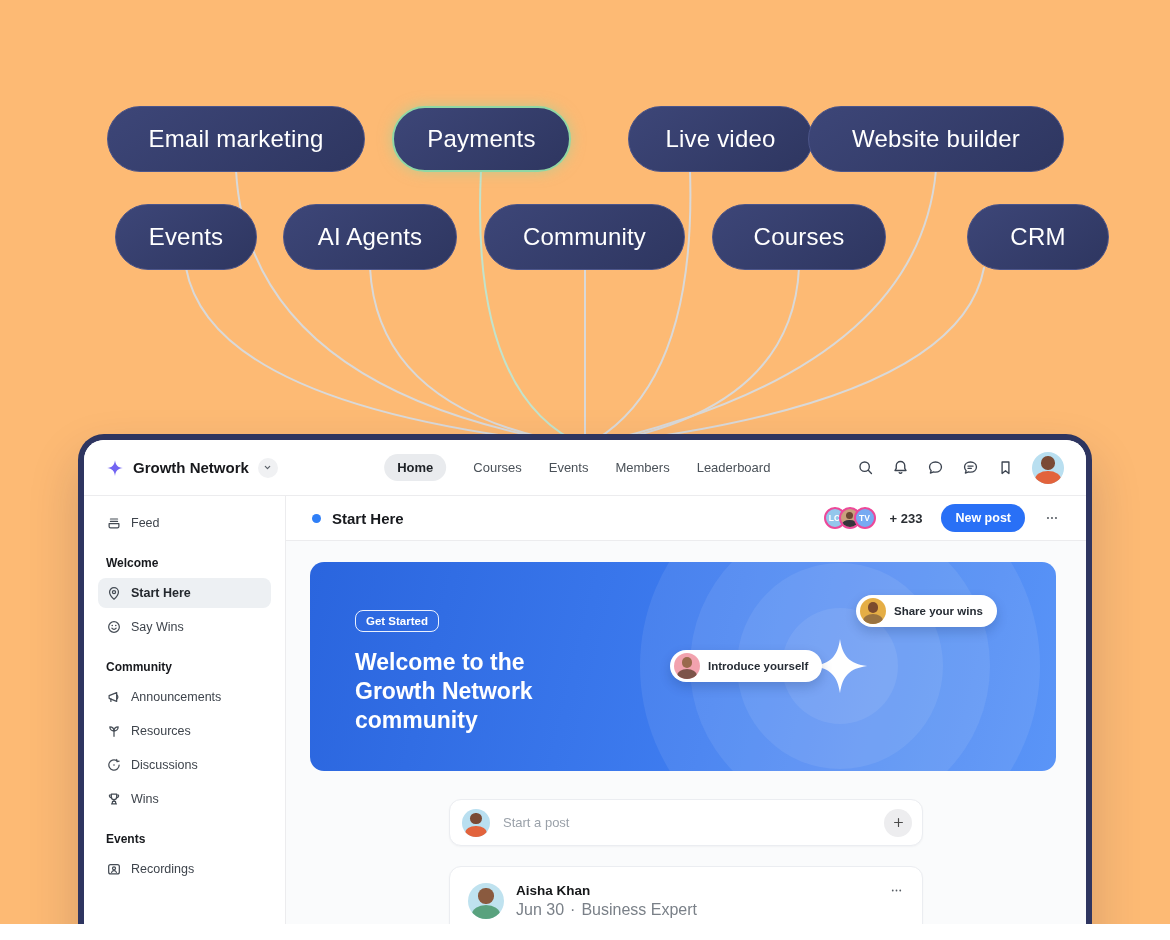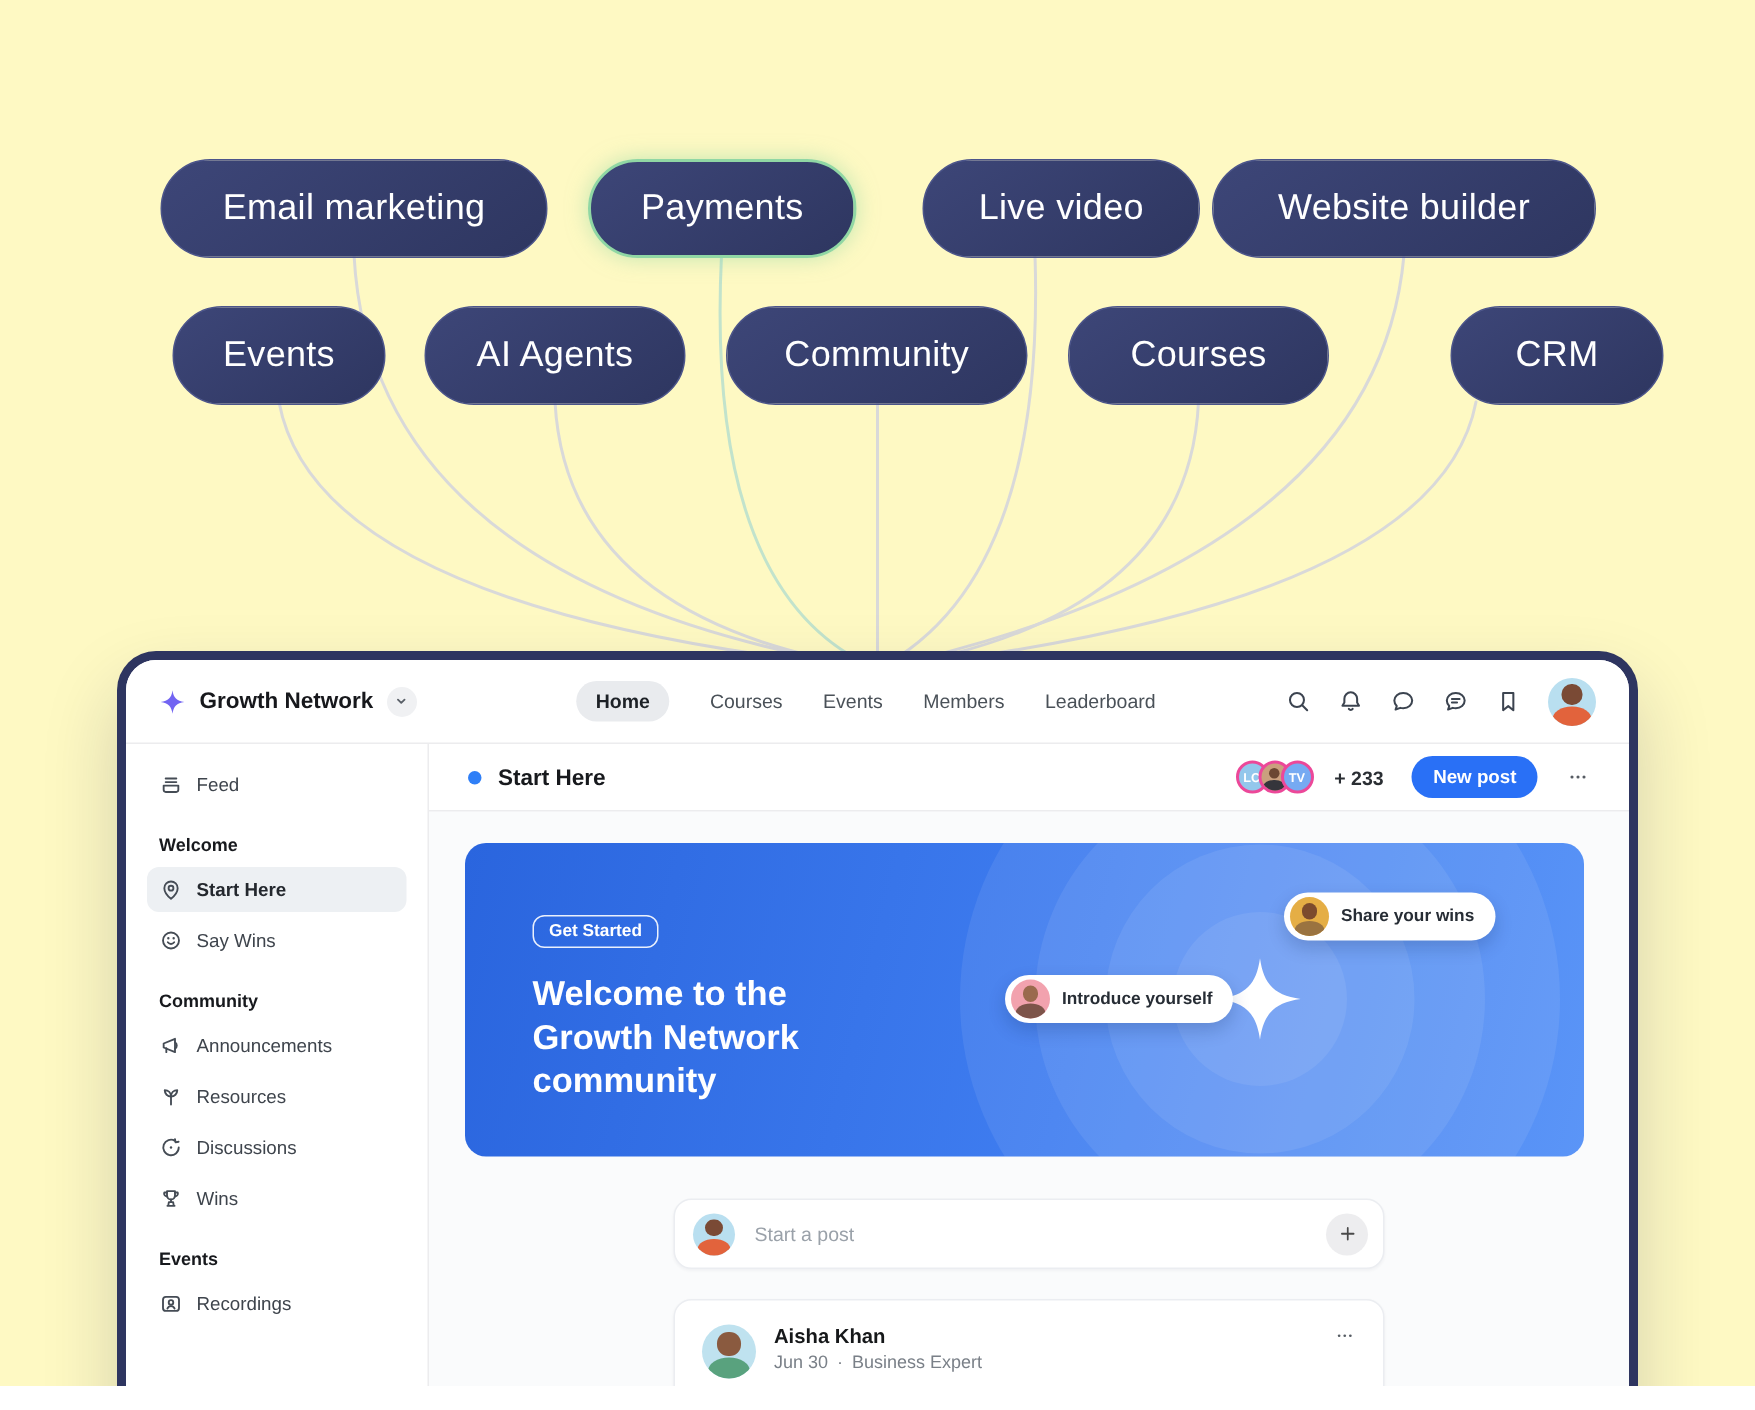--- a/index.html
+++ b/index.html
@@ -1,31 +1,31 @@
 <!DOCTYPE html>
 <html><head>
 <meta charset="utf-8">
 <style>
   * { margin:0; padding:0; box-sizing:border-box; }
   html,body { background:#fff; }
   body { font-family:"Liberation Sans", sans-serif; }
-  #stage { position:relative; width:1170px; height:924px; background:#fef9c3; overflow:hidden; }
+  #stage { position:relative; width:1170px; height:924px; background:#fdba74; overflow:hidden; }
 
   
   #connectors { position:absolute; inset:0; z-index:0; }
 
   
   .pill { position:absolute; height:66px; border-radius:34px; display:flex; align-items:center; justify-content:center;
           font-size:24px; font-weight:500; color:#fff; letter-spacing:.2px;
           background:linear-gradient(145deg,#3d4678 0%, #2e3660 100%);
           border:1px solid #4c558a; z-index:2; cursor:default; }
   .pill.highlight { border:2px solid #90d7a4; box-shadow:0 0 14px rgba(144,215,164,.55); }
   #pill-email    { left:107px; top:106px; width:258px; }
   #pill-payments { left:392px; top:106px; width:179px; }
-  #pill-livevideo{ left:615px; top:106px; width:185px; }
+  #pill-livevideo{ left:628px; top:106px; width:185px; }
   #pill-website  { left:808px; top:106px; width:256px; }
   #pill-events   { left:115px; top:204px; width:142px; }
   #pill-aiagents { left:283px; top:204px; width:174px; }
   #pill-community{ left:484px; top:204px; width:201px; }
   #pill-courses  { left:712px; top:204px; width:174px; }
   #pill-crm      { left:967px; top:204px; width:142px; }
 
   
   #appwindow { position:absolute; left:78px; top:434px; width:1014px; height:560px;
                background:#2e3560; border-radius:26px; padding:6px; z-index:1;
@@ -105,21 +105,21 @@
   
   .card { background:#fff; border:1px solid #ebedf1; border-radius:12px; box-shadow:0 1px 2px rgba(16,24,40,.04); }
   .composer { width:474px; margin:28px 0 0 163px; height:47px; display:flex; align-items:center; padding:0 10px 0 12px; cursor:text; }
   .composer .avatar { width:28px; height:28px; }
   .composer-text { margin-left:13px; font-size:13px; color:#9aa1a9; }
   .plus-btn { margin-left:auto; width:28px; height:28px; border-radius:50%; background:#ededef; border:none; display:flex; align-items:center; justify-content:center; color:#4a4a4a; cursor:pointer; }
   .post { width:474px; margin:20px 0 0 163px; padding:16px 18px 20px; }
   .post-head { display:flex; gap:12px; align-items:flex-start; }
   .post .avatar { width:36px; height:36px; }
   .post-author { font-size:13.5px; font-weight:700; color:#16181a; }
-  .post-meta { display:flex; gap:6px; font-size:12px; color:#7a8088; margin-top:3px; }
+  .post-meta { display:flex; gap:6px; font-size:16px; color:#7a8088; margin-top:3px; }
   .post-more { margin-left:auto; color:#565c63; display:flex; cursor:pointer; }
   .post-title { margin-top:16px; font-size:15.5px; font-weight:700; color:#101317; }
 </style>
 </head>
 <body>
 
 <div id="stage">
 
   <svg id="connectors" width="1170" height="940" viewBox="0 0 1170 940">
     <g fill="none" stroke="#d9d9d9" stroke-width="2" stroke-linecap="round">

